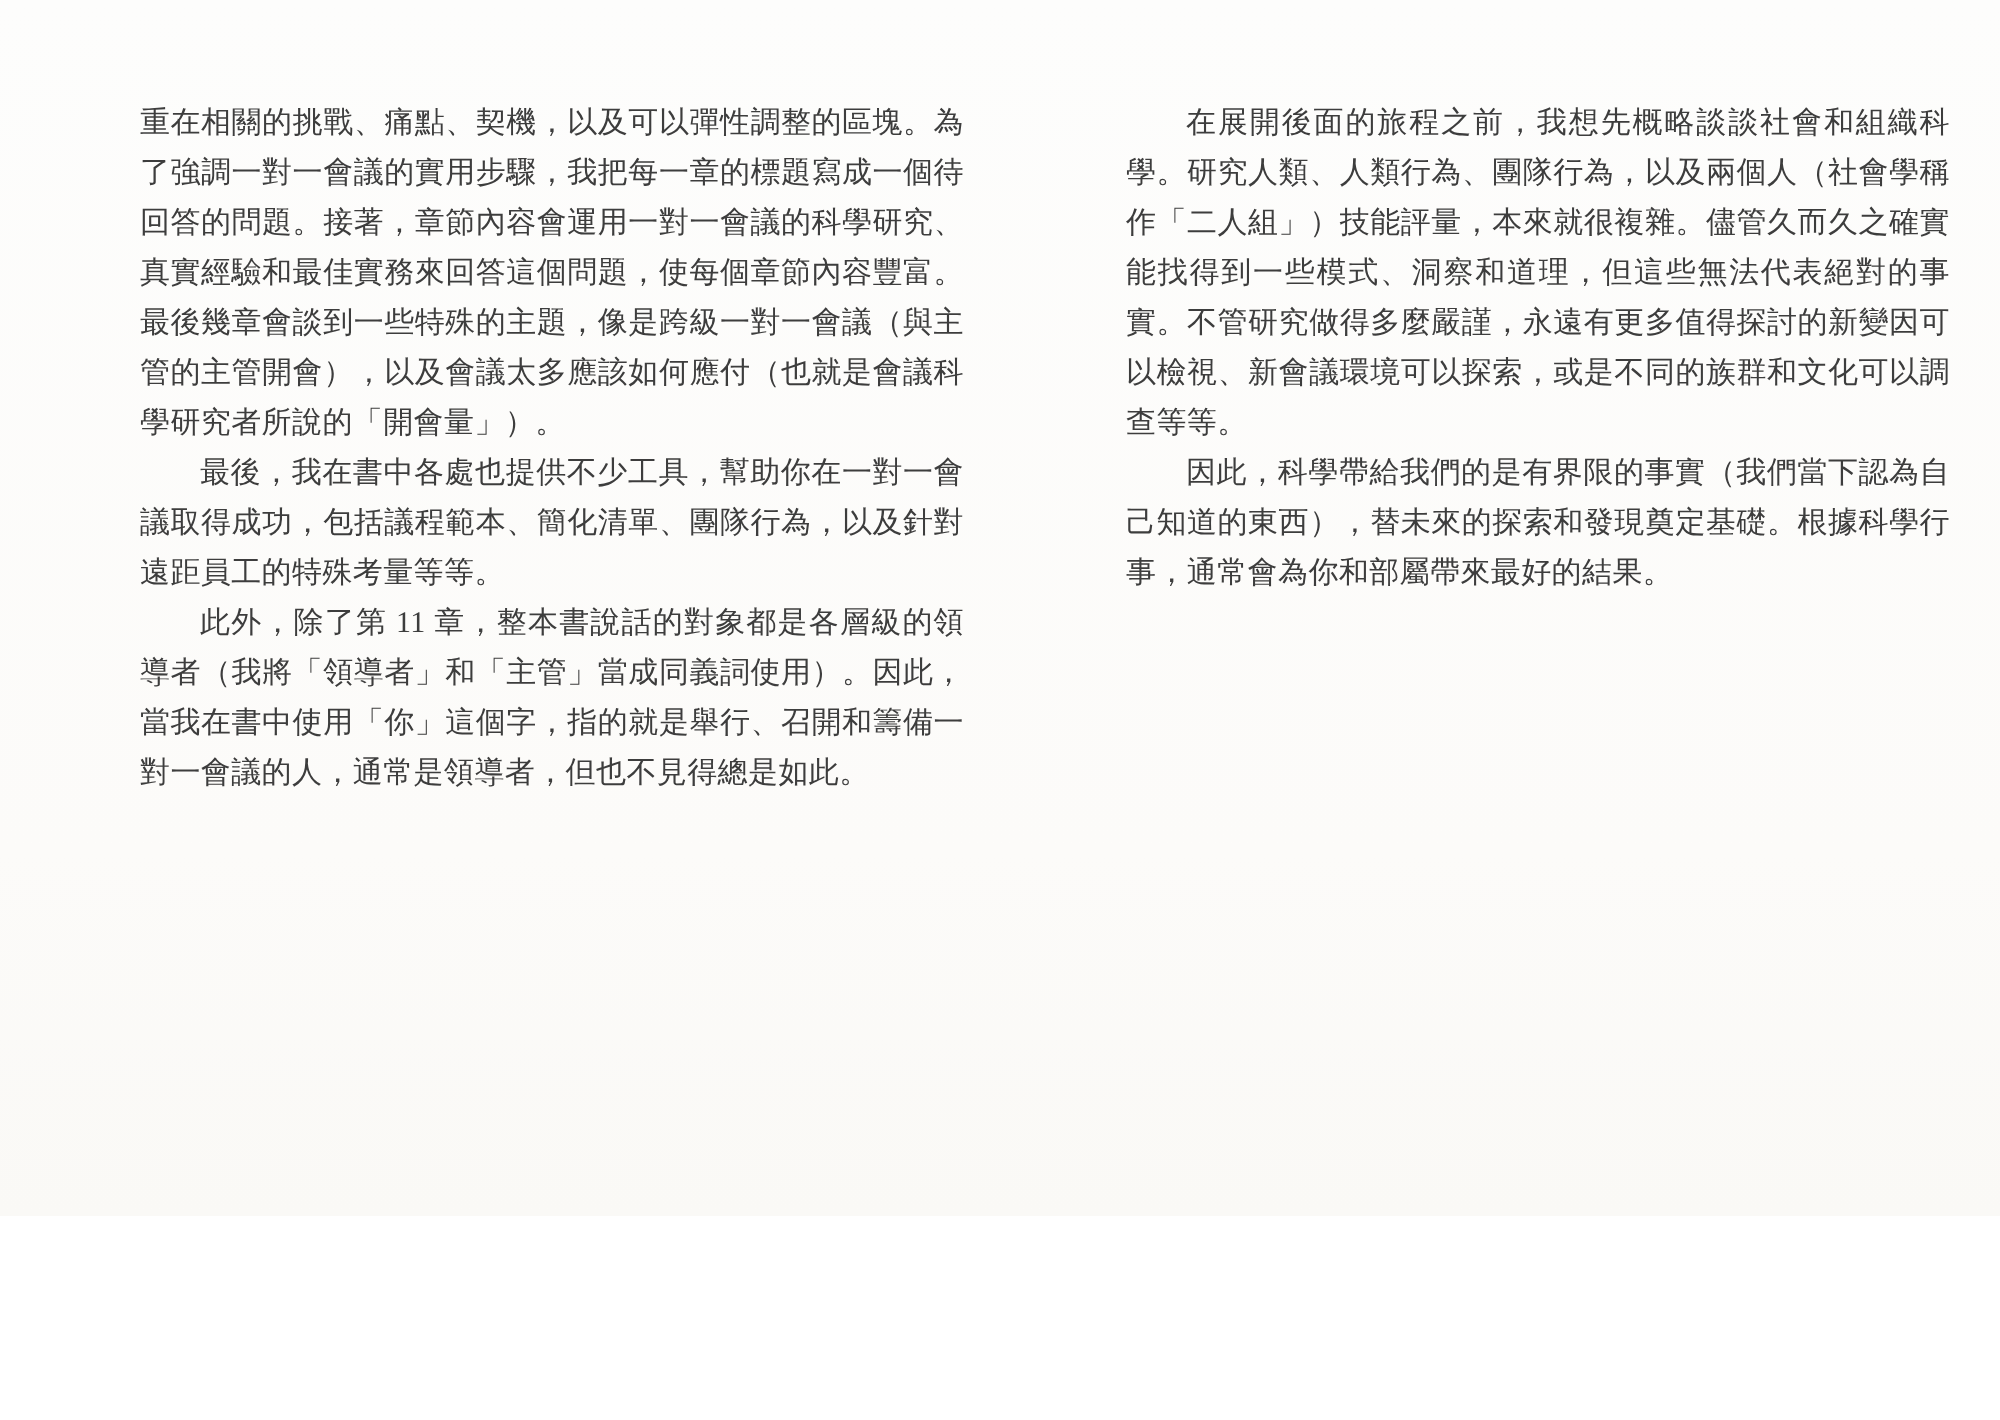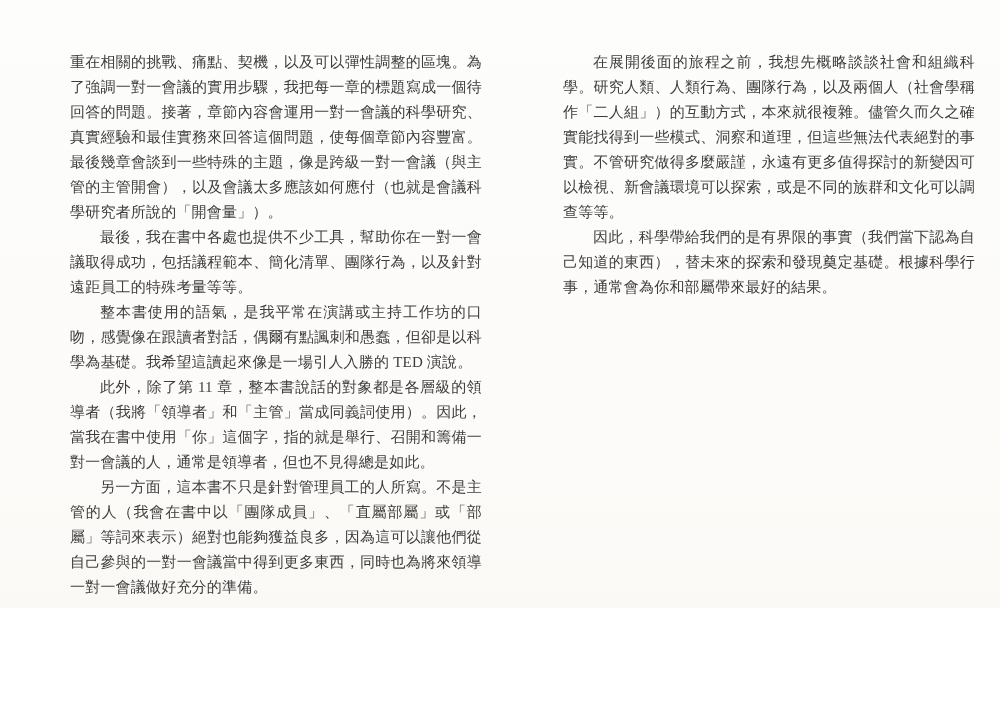--- a/index.html
+++ b/index.html
@@ -54,27 +54,25 @@
   .footer-right .pagenum { margin-left: 29px; }
 </style>
 </head>
 <body>
 
 <main class="spread">
 
   <section class="text-col left">
     <p class="para no-indent">重在相關的挑戰、痛點、契機，以及可以彈性調整的區塊。為了強調一對一會議的實用步驟，我把每一章的標題寫成一個待回答的問題。接著，章節內容會運用一對一會議的科學研究、真實經驗和最佳實務來回答這個問題，使每個章節內容豐富。最後幾章會談到一些特殊的主題，像是跨級一對一會議（與主管的主管開會），以及會議太多應該如何應付（也就是會議科學研究者所說的「開會量」）。</p>
     <p class="para">最後，我在書中各處也提供不少工具，幫助你在一對一會議取得成功，包括議程範本、簡化清單、團隊行為，以及針對遠距員工的特殊考量等等。</p>
-    <p class="para">整本書使用的語氣，是我平常在演講或主持工作坊的口吻，感覺像在跟讀者對話，偶爾有點諷刺和愚蠢，但卻是以科學為基礎。我希望這讀起來像是一場引人入勝的 TED 演說。</p>
     <p class="para">此外，除了第 11 章，整本書說話的對象都是各層級的領導者（我將「領導者」和「主管」當成同義詞使用）。因此，當我在書中使用「你」這個字，指的就是舉行、召開和籌備一對一會議的人，通常是領導者，但也不見得總是如此。</p>
-    <p class="para">另一方面，這本書不只是針對管理員工的人所寫。不是主管的人（我會在書中以「團隊成員」、「直屬部屬」或「部屬」等詞來表示）絕對也能夠獲益良多，因為這可以讓他們從自己參與的一對一會議當中得到更多東西，同時也為將來領導一對一會議做好充分的準備。</p>
   </section>
 
   <section class="text-col right">
-    <p class="para">在展開後面的旅程之前，我想先概略談談社會和組織科學。研究人類、人類行為、團隊行為，以及兩個人（社會學稱作「二人組」）的互動方式，本來就很複雜。儘管久而久之確實能找得到一些模式、洞察和道理，但這些無法代表絕對的事實。不管研究做得多麼嚴謹，永遠有更多值得探討的新變因可以檢視、新會議環境可以探索，或是不同的族群和文化可以調查等等。</p>
+    <p class="para">在展開後面的旅程之前，我想先概略談談社會和組織科學。研究人類、人類行為、團隊行為，以及兩個人（社會學稱作「二人組」）技能評量，本來就很複雜。儘管久而久之確實能找得到一些模式、洞察和道理，但這些無法代表絕對的事實。不管研究做得多麼嚴謹，永遠有更多值得探討的新變因可以檢視、新會議環境可以探索，或是不同的族群和文化可以調查等等。</p>
     <p class="para">因此，科學帶給我們的是有界限的事實（我們當下認為自己知道的東西），替未來的探索和發現奠定基礎。根據科學行事，通常會為你和部屬帶來最好的結果。</p>
   </section>
 
   <footer class="footer footer-left">
     <span class="pagenum">14</span>
     <span class="booktitle">高成效一對一會議寶典</span>
   </footer>
 
   <footer class="footer footer-right">
     <span class="chapter-label">前言</span>

